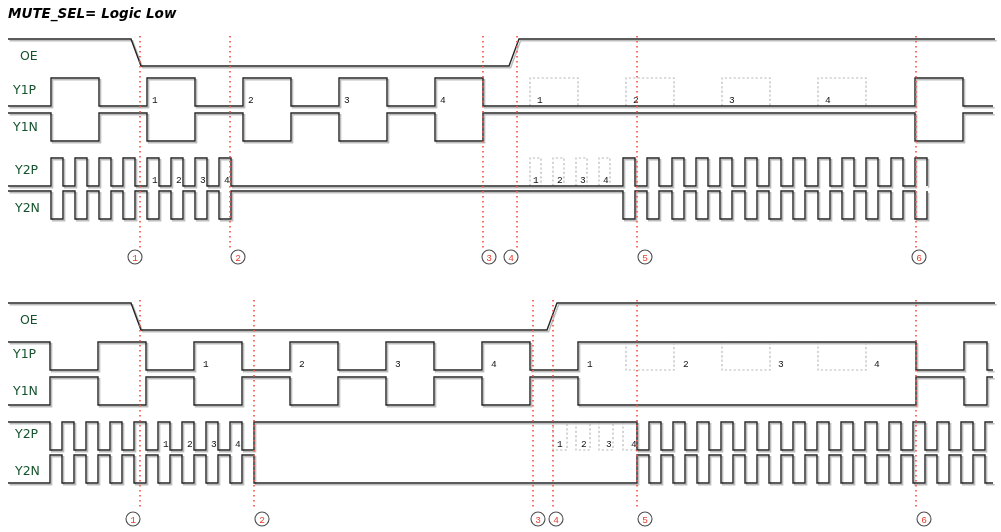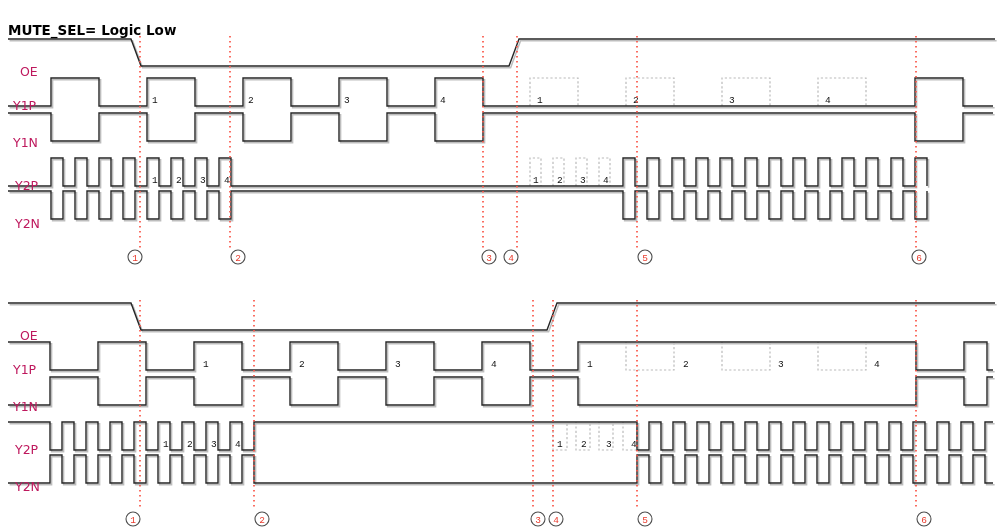--- a/index.html
+++ b/index.html
@@ -1,20 +1,20 @@
 <!DOCTYPE html>
 <html><head>
 <meta charset="utf-8">
 <style>
   html,body{margin:0;padding:0;background:#fff;}
   #stage{position:relative;width:1001px;height:532px;background:#fff;overflow:hidden;
          font-family:"DejaVu Sans",sans-serif;}
   #diagram{position:absolute;left:0;top:0;}
   .panel-title{position:absolute;left:8px;font:bold 13.5px "DejaVu Sans",sans-serif;color:#000;white-space:nowrap;}
-  .sig-label{position:absolute;font:12.5px "DejaVu Sans",sans-serif;color:#be185d;white-space:nowrap;margin-top:16px;}
+  .sig-label{position:absolute;font:12.5px "DejaVu Sans",sans-serif;color:#14532d;white-space:nowrap;}
   .wave{fill:none;stroke:#262626;stroke-width:1.4;stroke-linejoin:miter;}
   .wave-shadow{fill:none;stroke:#bdbdbd;stroke-width:1.5;stroke-linejoin:miter;}
   .dashed-box{fill:none;stroke:#b9b9b9;stroke-width:1.2;stroke-dasharray:2.2 2.2;}
   .marker-line{stroke:#fa5548;stroke-width:1.7;stroke-dasharray:1.6 3.4;}
   .marker-circle{fill:#fff;stroke:#4d4d4d;stroke-width:1.1;}
   .pulse-num{font:9.5px "Liberation Mono",monospace;fill:#111;}
   .marker-num{font:9.5px "Liberation Mono",monospace;fill:#e93c2e;text-anchor:middle;}
 </style>
 </head>
 <body>
@@ -122,21 +122,21 @@
         <circle cx="538" cy="519" r="7" class="marker-circle"></circle>
         <text x="538" y="522.5" class="marker-num">3</text>
         <circle cx="556" cy="519" r="7" class="marker-circle"></circle>
         <text x="556" y="522.5" class="marker-num">4</text>
         <circle cx="645" cy="519" r="7" class="marker-circle"></circle>
         <text x="645" y="522.5" class="marker-num">5</text>
         <circle cx="924" cy="519" r="7" class="marker-circle"></circle>
         <text x="924" y="522.5" class="marker-num">6</text>
       </g>
     </svg>
-  <div class="panel-title" id="title-0" style="top: 22px;">MUTE_SEL= Logic Low</div>
+  <div class="panel-title" id="title-0" style="top: 5px; font-style: italic;">MUTE_SEL= Logic Low</div>
 <div class="sig-label" style="left: 20px; top: 48px;">OE</div>
     <div class="sig-label" style="left: 13px; top: 82px;">Y1P</div>
     <div class="sig-label" style="left: 13px; top: 119px;">Y1N</div>
     <div class="sig-label" style="left: 15px; top: 162px;">Y2P</div>
     <div class="sig-label" style="left: 15px; top: 200px;">Y2N</div>
     <div class="sig-label" style="left: 20px; top: 312px;">OE</div>
     <div class="sig-label" style="left: 13px; top: 346px;">Y1P</div>
     <div class="sig-label" style="left: 13px; top: 383px;">Y1N</div>
     <div class="sig-label" style="left: 15px; top: 426px;">Y2P</div>
     <div class="sig-label" style="left: 15px; top: 463px;">Y2N</div>

